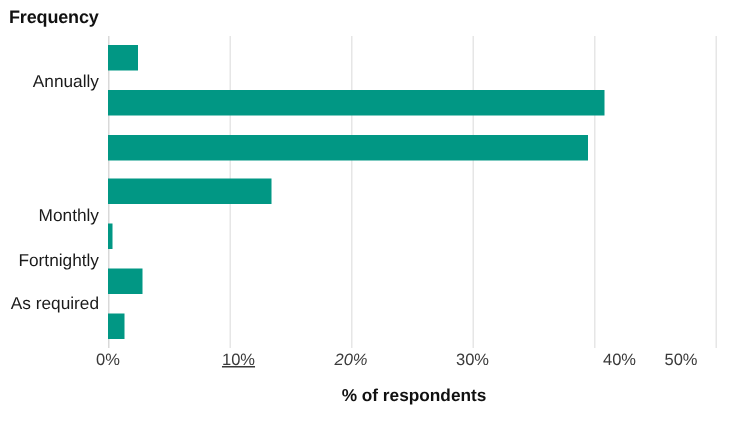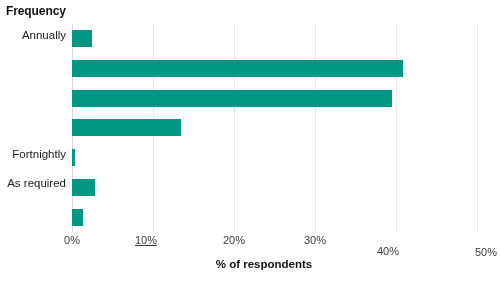--- a/index.html
+++ b/index.html
@@ -40,21 +40,21 @@
     display:flex;align-items:center;
   }
   .bar{
     height:17px;
     background:#019784;
     min-width:1px;
   }
 
   
   .cat-labels{
-    position:absolute;left:0;top:20px;
+    position:absolute;left:0;top:40px;
     width:66px;height:208px;text-decoration:underline;
   }
   .cat-label{
     position:absolute;right:0;
     height:29.7px;
     display:flex;align-items:center;justify-content:flex-end;
     font-size:11.5px;color:#1a1a1a;
     white-space:nowrap;
   }
 
@@ -66,21 +66,21 @@
     position:absolute;top:0;
     transform:translateX(-50%);
     font-size:11px;color:#3a3a3a;
     white-space:nowrap;
   }
   .xaxis-title{
     position:absolute;left:0;right:0;top:258px;
     text-align:center;
     font-size:11.5px;font-weight:bold;color:#111111;
   }
-  .xaxis-title span{ position:relative; left:14px;margin-top:14px; }
+  .xaxis-title span{ position:relative; left:26px;margin-top:14px; }
 </style>
 </head>
 <body>
 
 <div id="chart-root">
 
   <div class="chart-title">Frequency</div>
 
   <div class="plot-area">
     <div class="gridlines">
@@ -111,30 +111,31 @@
           <div class="bar" title="As required: 2.8%" style="width: 22.68px; background: rgb(1, 151, 132);"></div>
         </div>
         <div class="bar-row" style="top: 178.286px; height: 29.7143px;">
           <div class="bar" title="Never: 1.3%" style="width: 10.53px; background: rgb(1, 151, 132);"></div>
         </div>
       </div>
   </div>
 
   <div class="cat-labels">
       <div class="cat-label" style="top: 0px; height: 29.7143px;">Annually</div>
+      <div class="cat-label" style="top: 89.1429px; height: 29.7143px;">Monthly</div>
       <div class="cat-label" style="top: 118.857px; height: 29.7143px; margin-left: 31px;">Fortnightly</div>
       <div class="cat-label" style="top: 148.571px; height: 29.7143px;">As required</div>
     </div>
 
   <div class="xtick-labels">
       <div class="xtick" style="left: 0px;">0%</div>
-      <div class="xtick" style="left: 74px; text-decoration: underline;">10%</div>
-      <div class="xtick" style="left: 162px;">20%</div>
+      <div class="xtick" style="left: 87px; text-decoration: underline;">10%</div>
+      <div class="xtick" style="left: 162px; font-style: italic;">20%</div>
       <div class="xtick" style="left: 243px; text-align: right;">30%</div>
-      <div class="xtick" style="left: 316px; margin-top: 11px;">40%</div>
-      <div class="xtick" style="left: 414px; margin-top: 12px;">50%</div>
+      <div class="xtick" style="left: 341px;">40%</div>
+      <div class="xtick" style="left: 382px;">50%</div>
     </div>
 
   <div class="xaxis-title">
     <span>% of respondents</span>
   </div>
 
 </div>
 
 </body></html>

